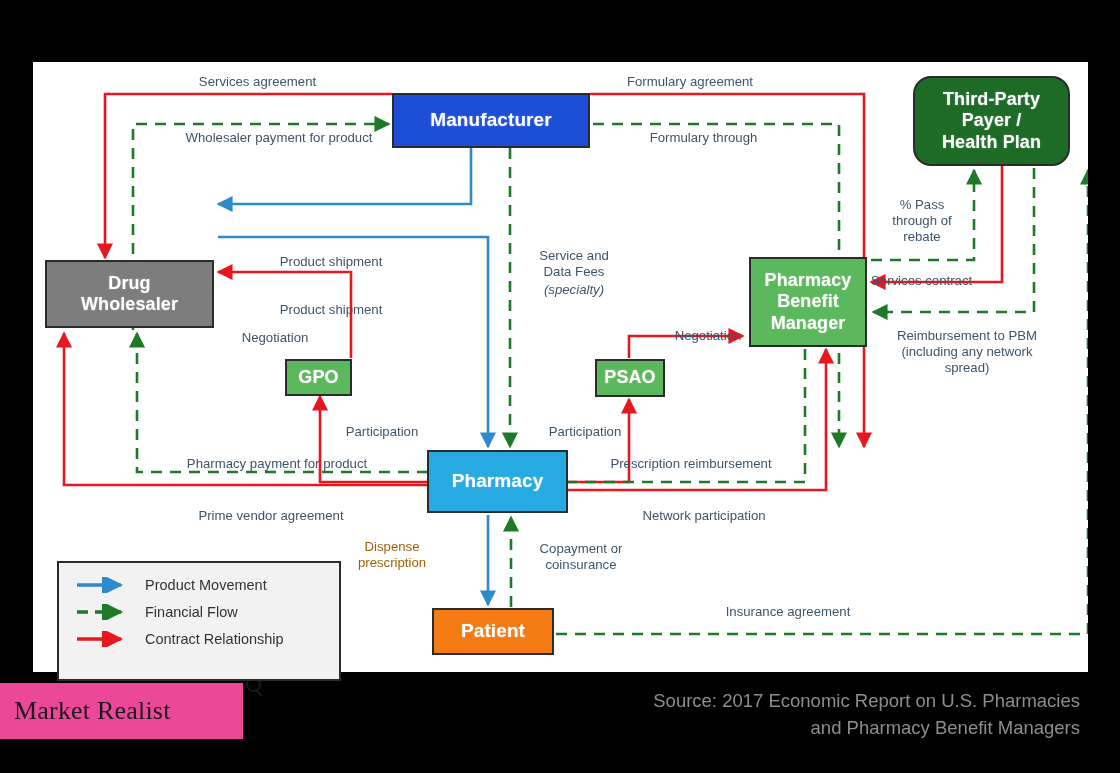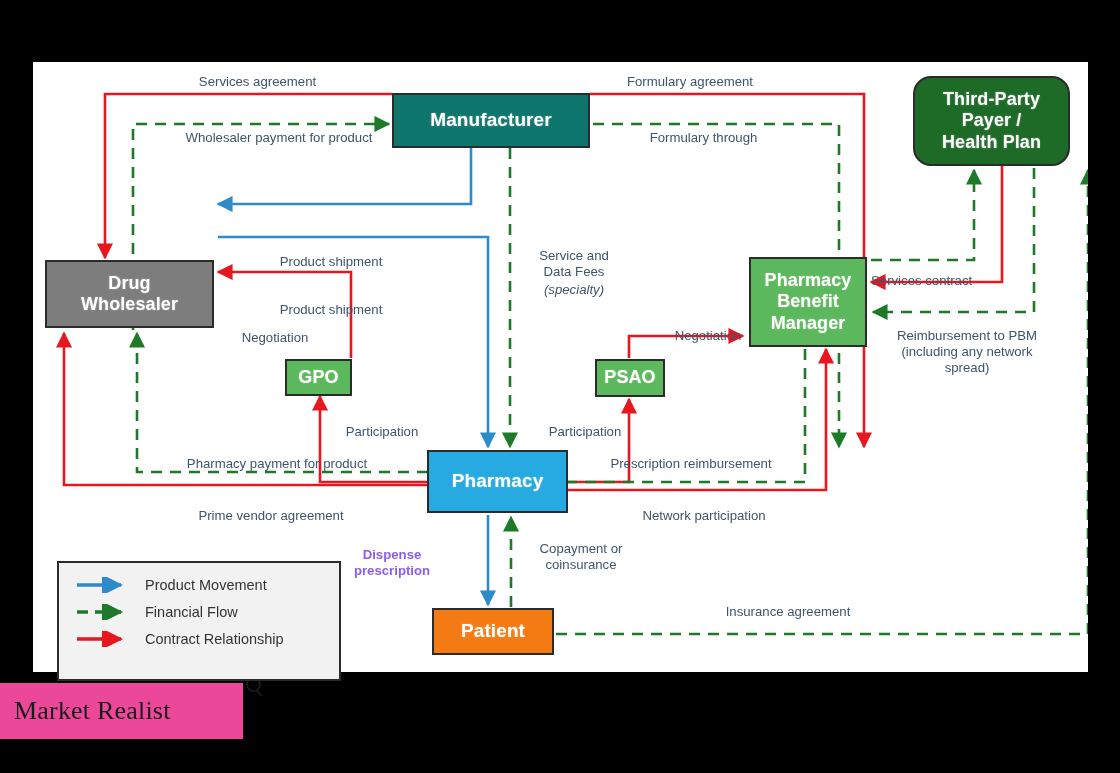--- a/index.html
+++ b/index.html
@@ -27,37 +27,37 @@
     font-weight: bold;
     display: flex;
     align-items: center;
     justify-content: center;
     text-align: center;
     line-height: 1.18;
     letter-spacing: .1px;
     text-shadow: 0 0 2px rgba(255,255,255,.35);
     z-index: 5;
   }
-  .node.blue   { background: #0f766e; }
+  .node.blue   { background: #1d4ed8; }
   .node.grey   { background: #7d7d7d; }
   .node.green  { background: #5cb85c; }
   .node.dgreen { background: #1e6b28; border-radius: 18px; }
   .node.cyan   { background: #27a9e1; }
   .node.orange { background: #f47b13; }
 
   .lbl {
     position: absolute;
     color: #3d556b;
     font-size: 13.2px;
     line-height: 1.22;
     text-align: center;
     z-index: 6;
     white-space: pre-line;
   }
-  .lbl.bold { font-weight: bold; color: #8b5cf6; margin-top: 8px; }
+  .lbl.bold { font-weight: normal; color: #a16207; }
   .lbl.ital  { font-style: italic; }
 
   #legend {
     position: absolute;
     left: 24px; top: 499px;
     width: 284px; height: 120px;
     background: #f2f2f2;
     border: 2px solid #2b2b2b;
     z-index: 8;
     padding: 8px 0 0 0;
@@ -214,20 +214,23 @@
     <div class="lbl" style="left:578px; top:68px; width:185px;">Formulary through</div>
 
     <div class="lbl" style="left:198px; top:192px; width:200px;">Product shipment</div>
 
     <div class="lbl" style="left:198px; top:240px; width:200px;">Product shipment</div>
 
     <div class="lbl" style="left:481px; top:186px; width:120px;">Service and
 Data Fees</div>
     <div class="lbl ital" style="left:481px; top:220px; width:120px;">(specialty)</div>
 
+    <div class="lbl" style="left:845px; top:135px; width:88px;">% Pass
+through of
+rebate</div>
 
     <div class="lbl" style="left:838px; top:211px; width:140px; text-align:left;">Services contract</div>
 
     <div class="lbl" style="left:188px; top:268px; width:108px;">Negotiation</div>
 
     <div class="lbl" style="left:620px; top:266px; width:110px;">Negotiation</div>
 
     <div class="lbl" style="left:843px; top:266px; width:182px;">Reimbursement to PBM
 (including any  network
 spread)</div>
@@ -297,15 +300,19 @@
       </div>
     </div>
 
   </div>
 
   <div id="footer">
     <div id="logo">
       <span class="lg-text">Market Realist</span>
       <span class="lg-mark"></span>
     </div>
+    <div id="source">
+      <div>Source: 2017 Economic Report on U.S. Pharmacies</div>
+      <div>and Pharmacy Benefit Managers</div>
+    </div>
   </div>
 
 </div>
 
 </body></html>

